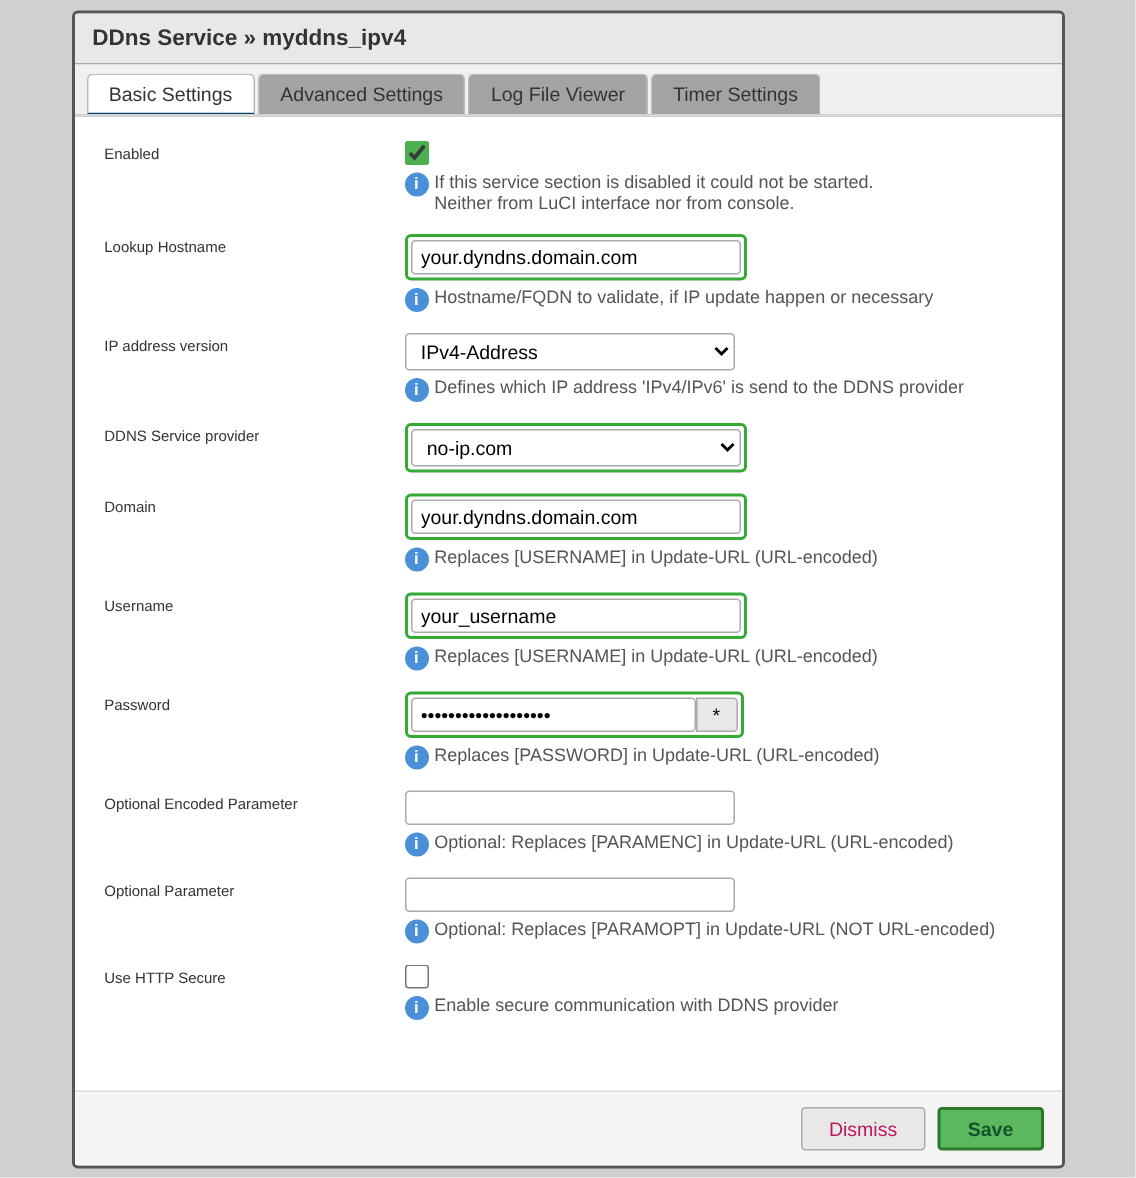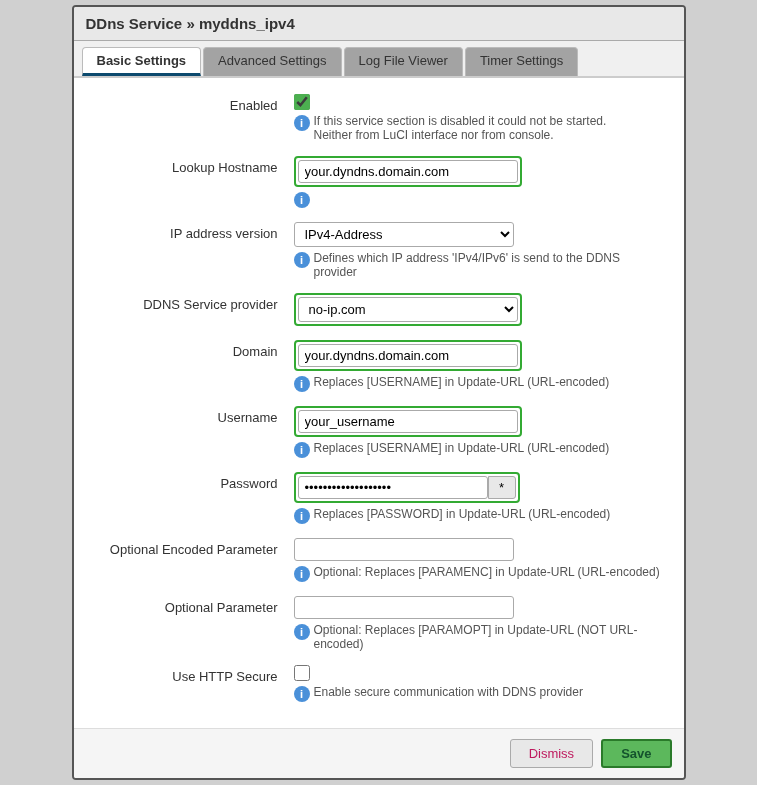--- a/index.html
+++ b/index.html
@@ -8,21 +8,21 @@
       font-size: 13px;
       background: #d0d0d0;
       display: flex;
       justify-content: center;
       align-items: center;
       width: 757px;
       height: 785px;
       overflow: hidden;
     }
     .window {
-      width: 614px;
+      width: 662px;
       background: #f5f5f5;
       border: 2px solid #555;
       border-radius: 4px;
       overflow: hidden;
     }
     .title-bar {
       background: #e8e8e8;
       border-bottom: 1px solid #aaa;
       padding: 8px 12px;
       font-size: 15px;
@@ -41,43 +41,43 @@
       border: 1px solid #bbb;
       border-bottom: none;
       border-radius: 4px 4px 0 0;
       cursor: pointer;
       font-size: 13px;
       background: #a3a3a3;
       color: #333;
     }
     .tab.active {
       background: #fff;
-      border-bottom: 3px solid #0c4a6e;
+      border-bottom: 1px solid #0c4a6e;
       z-index: 1;
-      font-weight: bold;
+      font-weight: normal;
     }
     .content {
       background: #fff;
       border-top: 1px solid #ccc;
       padding: 16px 20px 12px 20px;
       min-height: 650px;
     }
     .form-row {
       display: flex;
       align-items: flex-start;
       margin-bottom: 14px;
     }
     .form-label {
       width: 200px;
       min-width: 200px;
-      text-align: right;
+      text-align: left;
       padding-right: 16px;
       padding-top: 4px;
       color: #333;
-      font-size: 13px;
+      font-size: 10px;
     }
     .form-field {
       flex: 1;
     }
     .form-field input[type="text"],
     .form-field input[type="password"] {
       width: 220px;
       padding: 3px 6px;
       border: 1px solid #aaa;
       border-radius: 3px;
@@ -232,20 +232,21 @@
     </div>
 
     <div class="form-row">
       <div class="form-label">Lookup Hostname</div>
       <div class="form-field">
         <div class="highlight-outline">
           <input type="text" value="your.dyndns.domain.com" style="">
         </div>
         <div class="hint">
           <span class="info-icon">i</span>
+          <span>Hostname/FQDN to validate, if IP update happen or necessary</span>
         </div>
       </div>
     </div>
 
     <div class="form-row">
       <div class="form-label">IP address version</div>
       <div class="form-field">
         <select>
           <option>IPv4-Address</option>
           <option>IPv6-Address</option>

